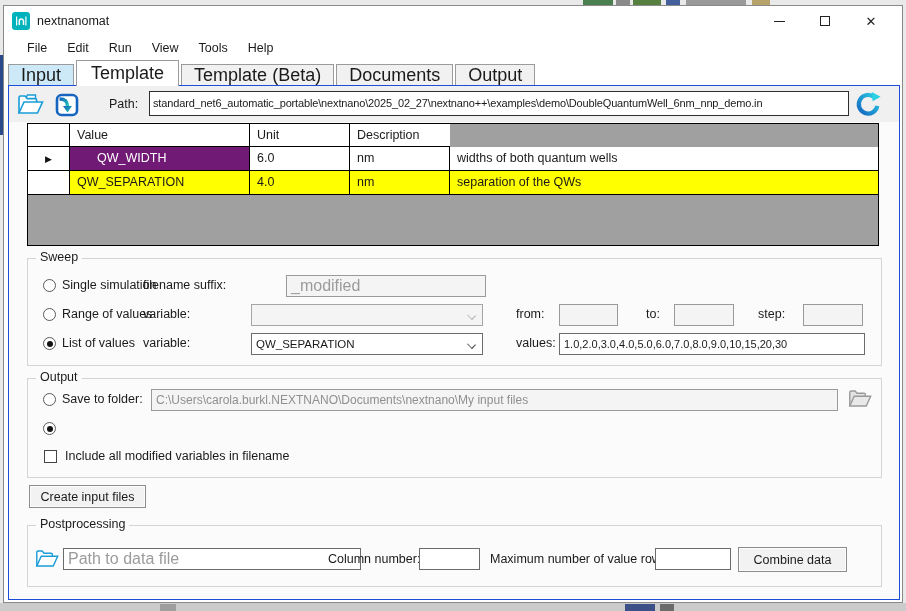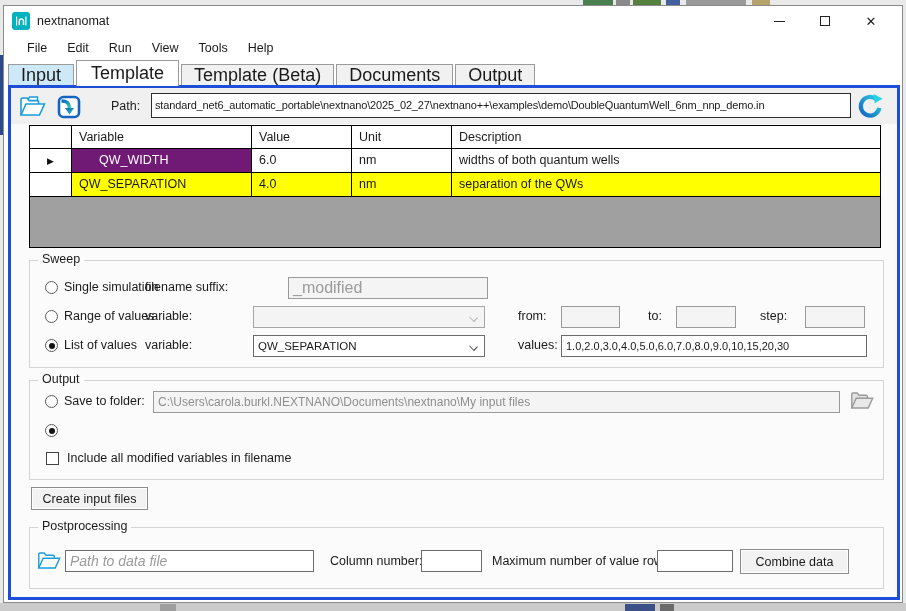--- a/index.html
+++ b/index.html
@@ -28,21 +28,21 @@
   .menubar { position:absolute; left:0; top:30px; right:0; height:24px; background:#fff; display:flex; align-items:center; padding-left:13px; }
   .menu-item { padding:3px 10px; font-size:12.5px; }
   
   .tabstrip { position:absolute; left:4px; top:54px; right:4px; height:26px; display:flex; align-items:flex-end; }
   .tab { border:1px solid #9b9b9b; border-bottom:none; background:#f1f1f1; height:22px;
          display:flex; align-items:center; padding:0 12px; font-size:18px; margin-right:2px; position:relative; }
   .tab.highlighted { background:#cde9f8; }
   .tab.selected { background:#fff; height:26px; z-index:3; padding:0 14px; }
   
   .page { position:absolute; left:4px; top:79px; width:892px; height:515px;
-          border:3px solid #1d4ed8; background:#fbfbfb; }
+          border:1px solid #1d4ed8; background:#fbfbfb; }
   .toolbar { position:absolute; left:0; top:0; right:0; height:36px; background:#f0f0f0; display:flex; align-items:center; }
   .tool-icon { width:30px; height:28px; display:flex; align-items:center; justify-content:center; margin-left:6px; }
   .path-label { position:absolute; left:100px; font-size:12.5px; }
   .path-box { position:absolute; left:140px; top:5px; width:700px; height:25px; background:#fff;
               border:1px solid #2e2e2e; font-size:11px; line-height:23px; padding:0 3px;
               white-space:nowrap; overflow:hidden; letter-spacing:-0.15px; }
   .refresh-wrap { position:absolute; left:845px; top:4px; width:28px; height:28px; }
   
   .vtable { position:absolute; left:18px; top:37px; width:852px; height:123px;
             border:1px solid #000; background:#a0a0a0; font-size:12.5px; }
@@ -181,21 +181,20 @@
           </defs>
           <path d="M17.4 6.2 A 8 8 0 1 0 20 13.6" fill="none" stroke="url(#gref)" stroke-width="3.6"></path>
           <polygon points="15.2,1.8 22.8,5.8 16,9.6" fill="#2bd0e4"></polygon>
         </svg>
       </div>
     </div>
 
     <div class="vtable">
       <div class="vrow vhead">
         <div class="vcell rowhdr"></div>
-        <div class="vcell">Variable</div>
         <div class="vcell">Value</div>
         <div class="vcell">Unit</div>
         <div class="vcell">Description</div>
       </div>
       <div class="vrow">
         <div class="vcell rowhdr"><span class="marker">▶</span></div>
         <div class="vcell cell-sel">QW_WIDTH</div>
         <div class="vcell">6.0</div>
         <div class="vcell">nm</div>
         <div class="vcell">widths of both quantum wells</div>
@@ -265,21 +264,21 @@
 
     <div class="groupbox gb-post">
       <span class="group-title">Postprocessing</span>
 
       <div style="position:absolute;left:7px;top:22px;">
         <svg width="24" height="21" viewBox="0 0 27 23">
           <path d="M2 20 V4.5 Q2 3 3.5 3 H8 l2.2 2.6 H18 q1.6 0 1.6 1.6 V9" fill="#fff" stroke="#1a9cd8" stroke-width="1.6"></path>
           <path d="M2 20 L7 9 h18.5 L20.5 20 Z" fill="#fff" stroke="#1a9cd8" stroke-width="1.6"></path>
         </svg>
       </div>
-      <div class="tb ghost" style="left:35px;top:22px;width:249px;font-size:14px;font-style:italic;">Path to data file</div>
+      <div class="tb ghost" style="left:35px;top:22px;width:298px;font-size:16px;">Path to data file</div>
       <span class="lbl" style="left:300px;top:26px;">Column number:</span>
       <div class="tb" style="left:391px;top:22px;width:61px;"></div>
       <span class="lbl" style="left:462px;top:26px;">Maximum number of value rows:</span>
       <div class="tb" style="left:627px;top:22px;width:76px;"></div>
       <div class="btn" style="left:710px;top:21px;width:109px;height:25px;">Combine data</div>
     </div>
 
   </div>
 </div>
 

